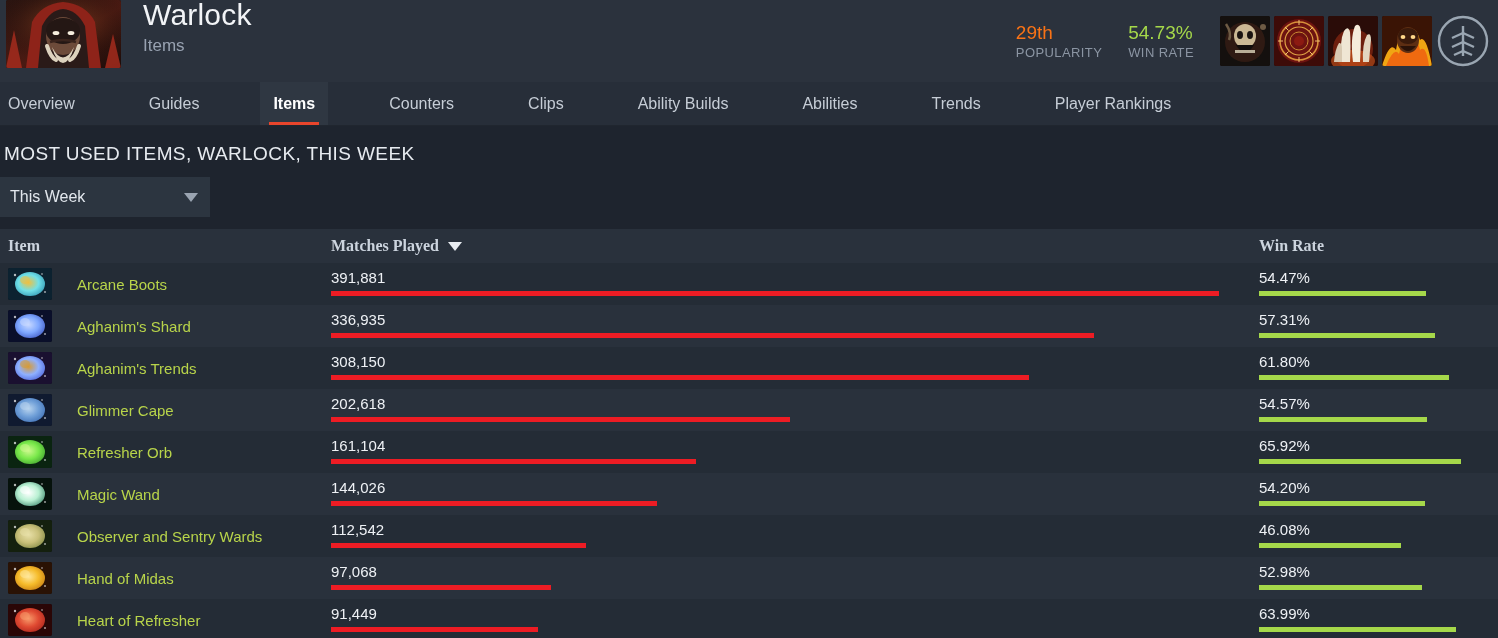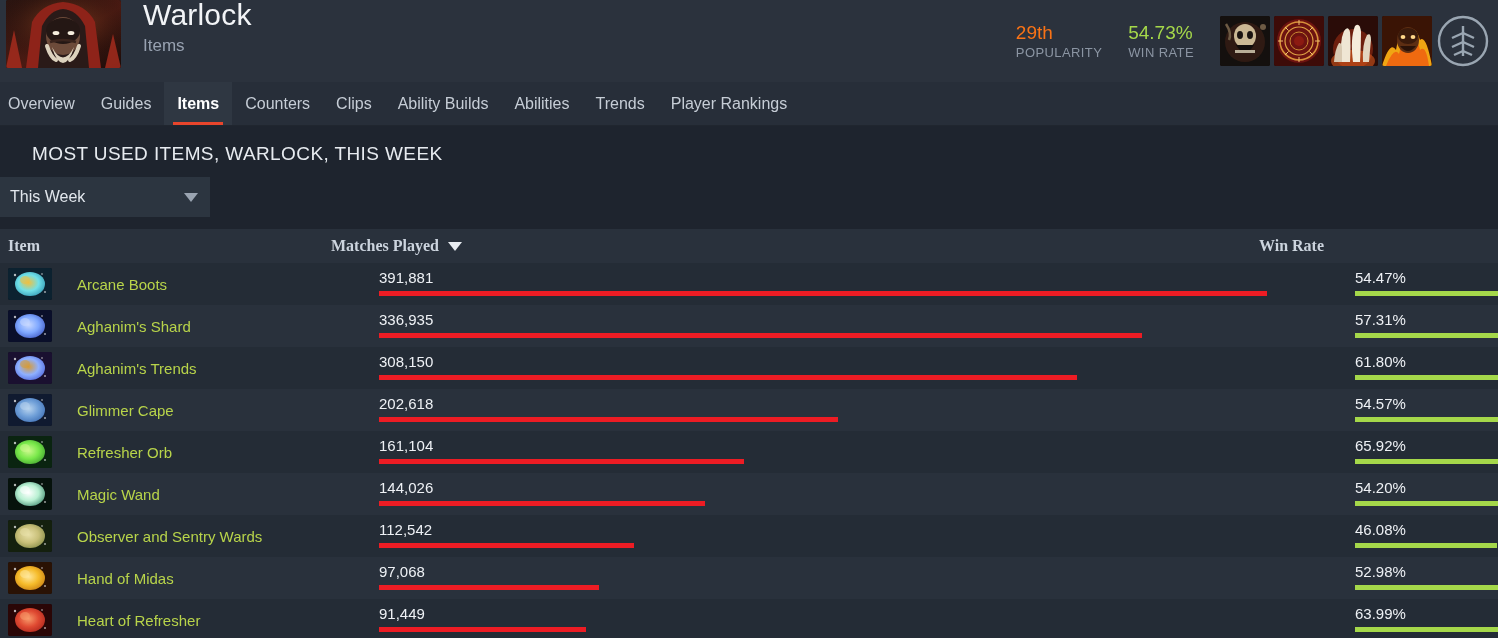--- a/index.html
+++ b/index.html
@@ -77,20 +77,21 @@
   }
 
   
   .nav-tabs {
     height: 44px;
     background: #272e39;
     display: flex;
     align-items: stretch;
     padding-left: 0px;
     border-bottom: 1px solid #20262f;
+    gap: 48px;
   }
   .nav-tab {
     display: flex;
     align-items: center;
     padding: 0 13px;
     font-size: 16px;
     color: #c6cdd6;
     cursor: pointer;
     position: relative;
     white-space: nowrap;
@@ -108,21 +109,20 @@
     height: 3px;
     background: #e8452c;
   }
 
   
   .section-title {
     font-size: 19px;
     color: #e7ebf0;
     letter-spacing: .4px;
     padding: 17px 0 0 4px;
-    margin-left: 28px;
   }
 
   .filter-bar { margin-top: 12px; }
   .dropdown {
     width: 210px; height: 40px;
     background: #2c3540;
     display: flex;
     align-items: center;
     justify-content: space-between;
     padding: 0 12px 0 10px;
@@ -159,21 +159,20 @@
     border-left: 7px solid transparent;
     border-right: 7px solid transparent;
     border-top: 9px solid #e8ecf1;
   }
 
   .row {
     height: 42px;
     display: flex;
     align-items: center;
     background: #242c36;
-    gap: 48px;
   }
   .row.alt { background: #29313c; }
 
   .cell-item {
     width: 331px; flex: none;
     display: flex; align-items: center;
     padding-left: 8px;
   }
   .item-icon {
     width: 44px; height: 32px;

